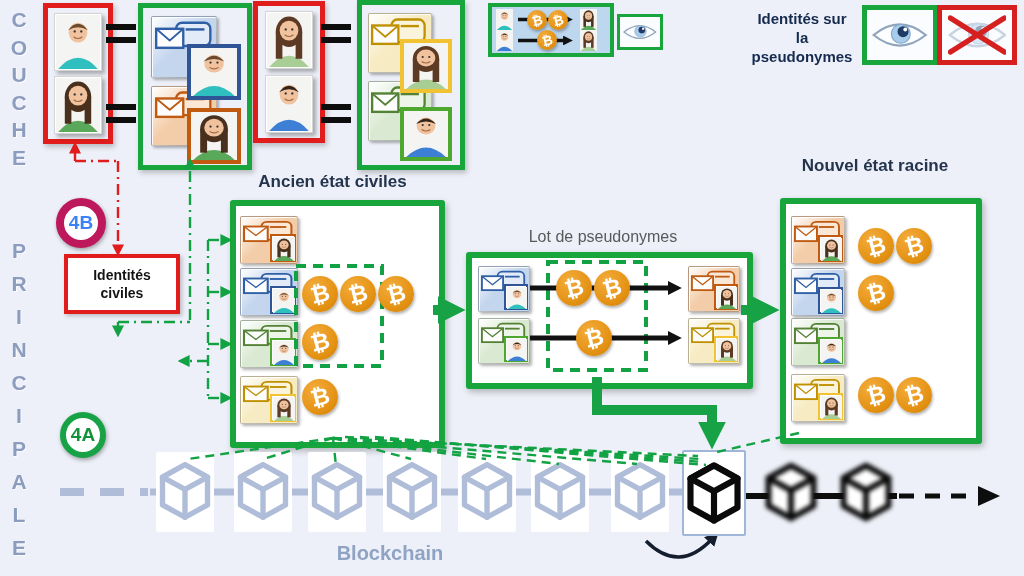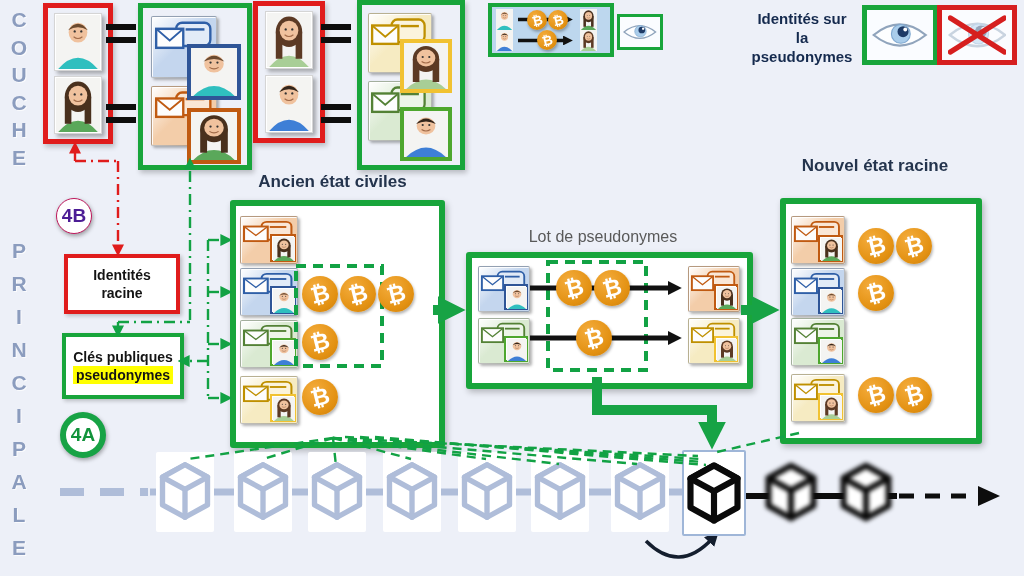--- a/index.html
+++ b/index.html
@@ -47,21 +47,21 @@
   .title{position:absolute;text-align:center;font-weight:bold;font-size:17px;color:#24344D;z-index:2}
   .title-gray{font-weight:normal;color:#595959;font-size:16px}
 
   .labelbox{position:absolute;background:#fff;text-align:center;font-weight:bold;font-size:14px;
             color:#141414;display:flex;flex-direction:column;justify-content:center;line-height:18px;
             z-index:2;box-shadow:2px 2px 4px rgba(0,0,0,.22)}
   .hl-yellow{background:#FFFF00;align-self:center;padding:0 3px}
   .badge{position:absolute;width:34px;height:34px;border-radius:50%;background:#fff;z-index:2;
          display:flex;align-items:center;justify-content:center;font-weight:bold;font-size:19px;
          box-shadow:1px 2px 4px rgba(0,0,0,.35)}
-  .badge-red{border:1px solid #be185d;color:#4c1d95}
+  .badge-red{border:8px solid #be185d;color:#3b82f6}
   .badge-green{border:6px solid #17A345;color:#12933B}
 
   .tile{position:absolute;width:58px;height:80px;background:#fff;border-radius:2px;z-index:2}
   .tile svg{display:block;margin:9px auto 0}
   .tile-current{border:2px solid #9FB6D8}
   .fuzzy{position:absolute;z-index:2}
   .fuzzy svg{display:block;filter:blur(2.2px)}
   #chain-label{position:absolute;left:300px;top:542px;width:180px;text-align:center;z-index:2;
                font-weight:bold;font-size:20px;color:#8FA3C3}
 
@@ -368,25 +368,21 @@
           <circle cx="60" cy="22" r="3.5" fill="#ffffff"></circle>
         </g>
         <line x1="4" y1="3" x2="96" y2="61" stroke="#D61F1F" stroke-width="9" stroke-linecap="round"></line>
         <line x1="96" y1="3" x2="4" y2="61" stroke="#D61F1F" stroke-width="9" stroke-linecap="round"></line>
       </svg>
     </div>
 
   <div class="badge badge-red" style="left:56px;top:198px">4B</div>
   <div class="labelbox" style="left:64px;top:254px;width:108px;height:52px;border:4px solid #E01C1C">
     <div>Identités</div>
-    <div>racine</div>
-  </div>
-  <div class="labelbox" style="left:62px;top:333px;width:114px;height:58px;border:4px solid #18A53B">
-    <div>Clés publiques</div>
-    <div class="hl-yellow">pseudonymes</div>
+    <div>civiles</div>
   </div>
   <div class="badge badge-green" style="left:60px;top:412px">4A</div>
 
   <div class="title" style="left:230px;top:172px;width:205px">Ancien état civiles</div>
   <div class="statebox" style="left:230px;top:200px;width:203px;height:236px">
     <div class="mailbox" style="left: 4px; top: 10px; width: 56px; height: 46px; background: linear-gradient(135deg, rgb(255, 255, 255) 0%, rgb(243, 205, 169) 45%, rgb(243, 205, 169) 100%);">
         <svg viewBox="0 0 100 90" preserveAspectRatio="none">
           <rect x="58" y="40" width="9" height="46" fill="#C05A11" opacity="0.85"></rect>
           <rect x="36" y="6" width="58" height="38" rx="10" fill="#FAE7D6" stroke="#C05A11" stroke-width="4"></rect>
           <line x1="52" y1="17" x2="84" y2="17" stroke="#C05A11" stroke-width="4"></line>
@@ -697,20 +693,21 @@
   <div class="coinrow" style="left:858px;top:325px"></div>
   <div class="coinrow" style="left:858px;top:377px">
       <div class="coin">
         <span>₿</span>
       </div>
       <div class="coin">
         <span>₿</span>
       </div>
     </div>
 
+  <div id="chain-label">Blockchain</div>
 
   <svg id="svg-mid" class="layer">
     <defs>
       <marker id="mk-red" viewBox="0 0 10 10" refX="3" refY="5" markerWidth="5" markerHeight="5" orient="auto">
         <path d="M0,0 L10,5 L0,10 z" fill="#E01C1C"></path>
       </marker>
       <marker id="mk-green" viewBox="0 0 10 10" refX="3" refY="5" markerWidth="5" markerHeight="5" orient="auto">
         <path d="M0,0 L10,5 L0,10 z" fill="#12A244"></path>
       </marker>
       <marker id="mk-greenbig" viewBox="0 0 10 10" refX="3" refY="5" markerWidth="2.8" markerHeight="2.8" orient="auto">

